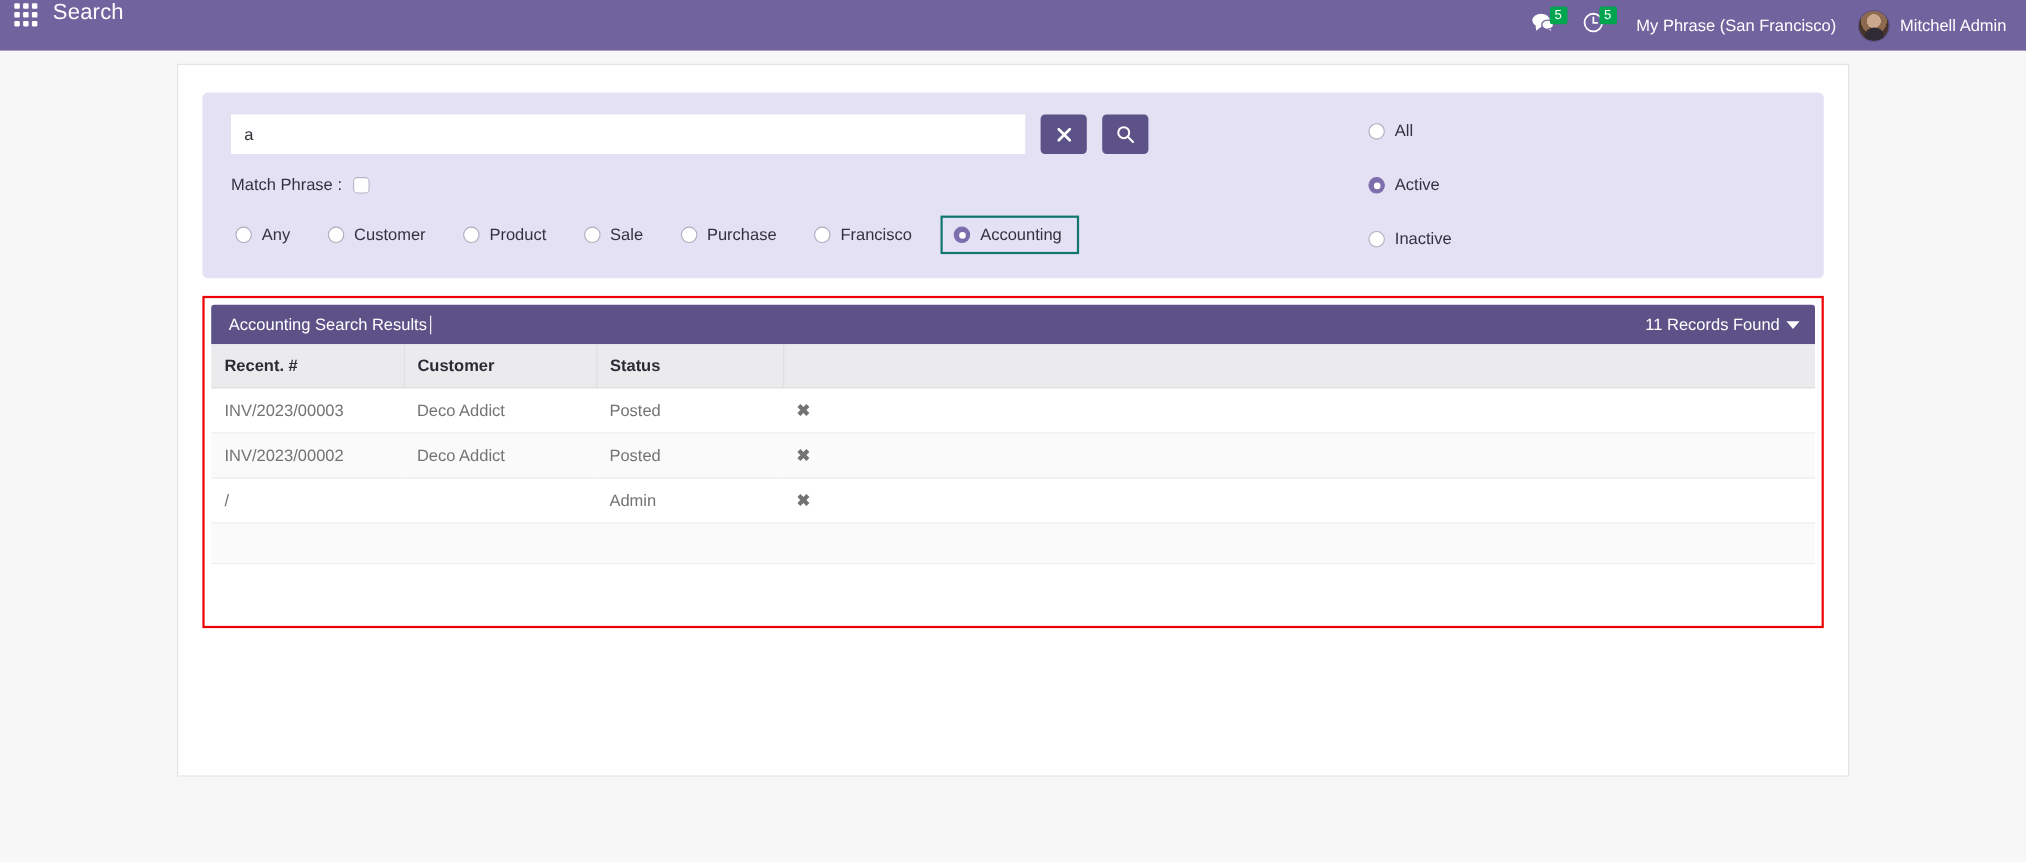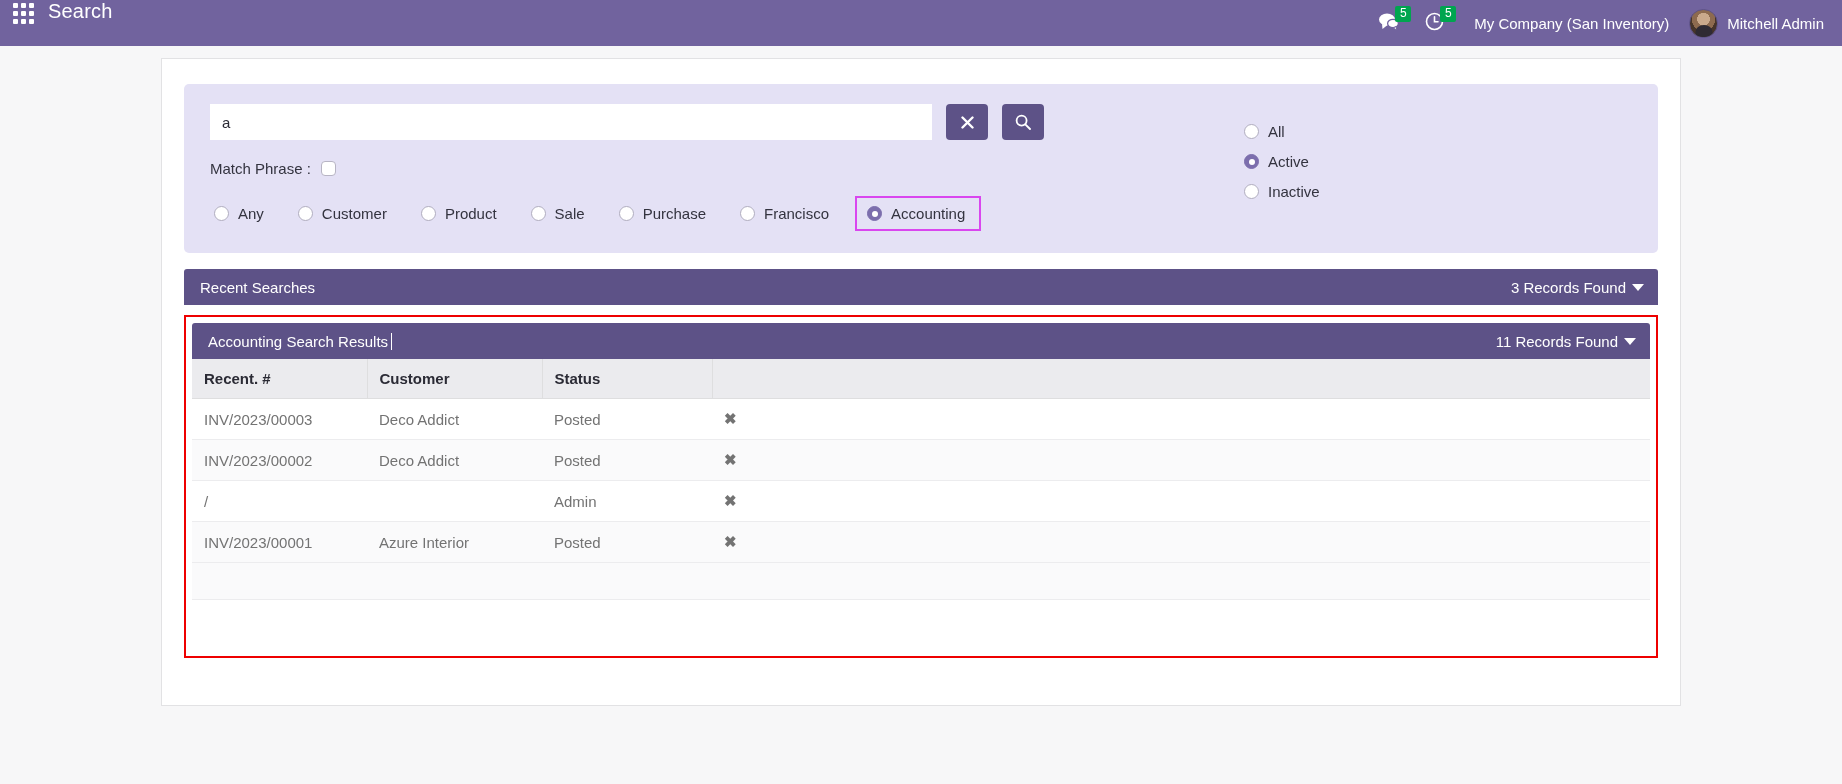--- a/index.html
+++ b/index.html
@@ -176,21 +176,21 @@
   }
   .radio-item {
     display: flex;
     align-items: center;
     gap: 9px;
     cursor: pointer;
     margin-right: 26px;
     padding: 3px 4px;
   }
   .radio-item.boxed {
-    border: 2px solid #d946ef;
+    border: 2px solid #0f766e;
     padding: 7px 14px 7px 10px;
     margin-left: -4px;
   }
   .rb {
     width: 15px; height: 15px;
     border-radius: 50%;
     border: 1px solid #b0adbf;
     background: #ffffff;
     flex: 0 0 auto;
     position: relative;
@@ -206,23 +206,22 @@
     width: 6px; height: 6px;
     transform: translate(-50%, -50%);
     background: #ffffff;
     border-radius: 50%;
   }
   .radio-label { font-size: 15px; color: #33333f; white-space: nowrap; }
 
   .filter-right {
     display: flex;
     flex-direction: column;
-    gap: 7px;
+    gap: 26px;
     padding-top: 4px;
-    margin-top: 12px;
   }
   .filter-right .radio-item { margin-right: 0; }
 
   
   .results-area { margin-top: 16px; }
   .section-bar {
     background: #5d5287;
     color: #ffffff;
     height: 36px;
     display: flex;
@@ -329,21 +328,21 @@
     <div class="nav-icon-wrap">
       <span>
         <svg width="19" height="19" viewBox="0 0 19 19">
           <circle cx="9.5" cy="9.5" r="8" fill="none" stroke="#ffffff" stroke-width="1.6"></circle>
           <path d="M9.5 4.8 L9.5 9.8 L13 9.8" fill="none" stroke="#ffffff" stroke-width="1.6" stroke-linecap="round"></path>
         </svg>
       </span>
       <span class="badge">5</span>
     </div>
 
-    <div class="company-name">My Company (San Inventory)</div>
+    <div class="company-name">My Phrase (San Francisco)</div>
 
     <div class="user-area">
       <span class="avatar"></span>
       <span class="user-name">Mitchell Admin</span>
     </div>
   </div>
 </div>
 
 <div class="page">
   <div class="sheet">
@@ -418,29 +417,20 @@
         </label>
         <label class="radio-item">
           <span class="rb"></span>
           <span class="radio-label">Inactive</span>
         </label>
       </div>
     </div>
 
     <div class="results-area">
 
-      <div class="recent-block">
-        <div class="section-bar">
-          <span class="section-title">Recent Searches</span>
-          <span class="caret-text">
-            <span>3 Records Found</span>
-            <span class="caret"></span>
-          </span>
-        </div>
-      </div>
 
       <div class="annot-box">
         <div class="results-panel">
           <div class="section-bar">
             <span class="section-title">
               <span>Accounting Search Results</span>
               <span class="text-caret"></span>
             </span>
             <span class="caret-text">
               <span>11 Records Found</span>
@@ -469,26 +459,20 @@
                 <td>Deco Addict</td>
                 <td>Posted</td>
                 <td class="del-x">✖</td>
               </tr>
               <tr>
                 <td>/</td>
                 <td></td>
                 <td>Admin</td>
                 <td class="del-x">✖</td>
               </tr>
-              <tr>
-                <td>INV/2023/00001</td>
-                <td>Azure Interior</td>
-                <td>Posted</td>
-                <td class="del-x">✖</td>
-              </tr>
               <tr class="filler-row">
                 <td></td>
                 <td></td>
                 <td></td>
                 <td></td>
               </tr>
             </tbody>
           </table>
           <div class="tail-space"></div>
         </div>

